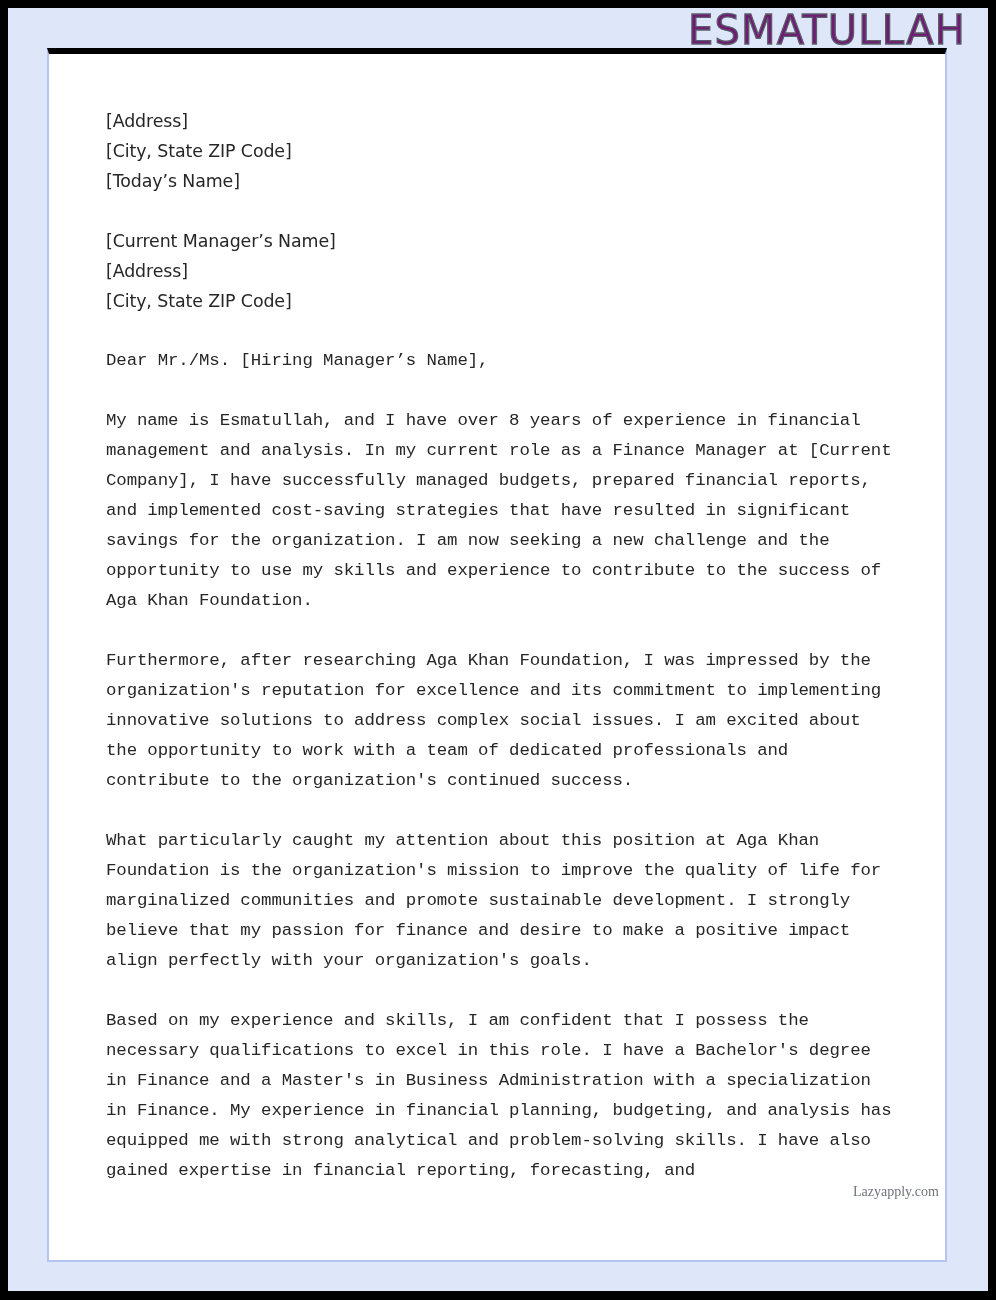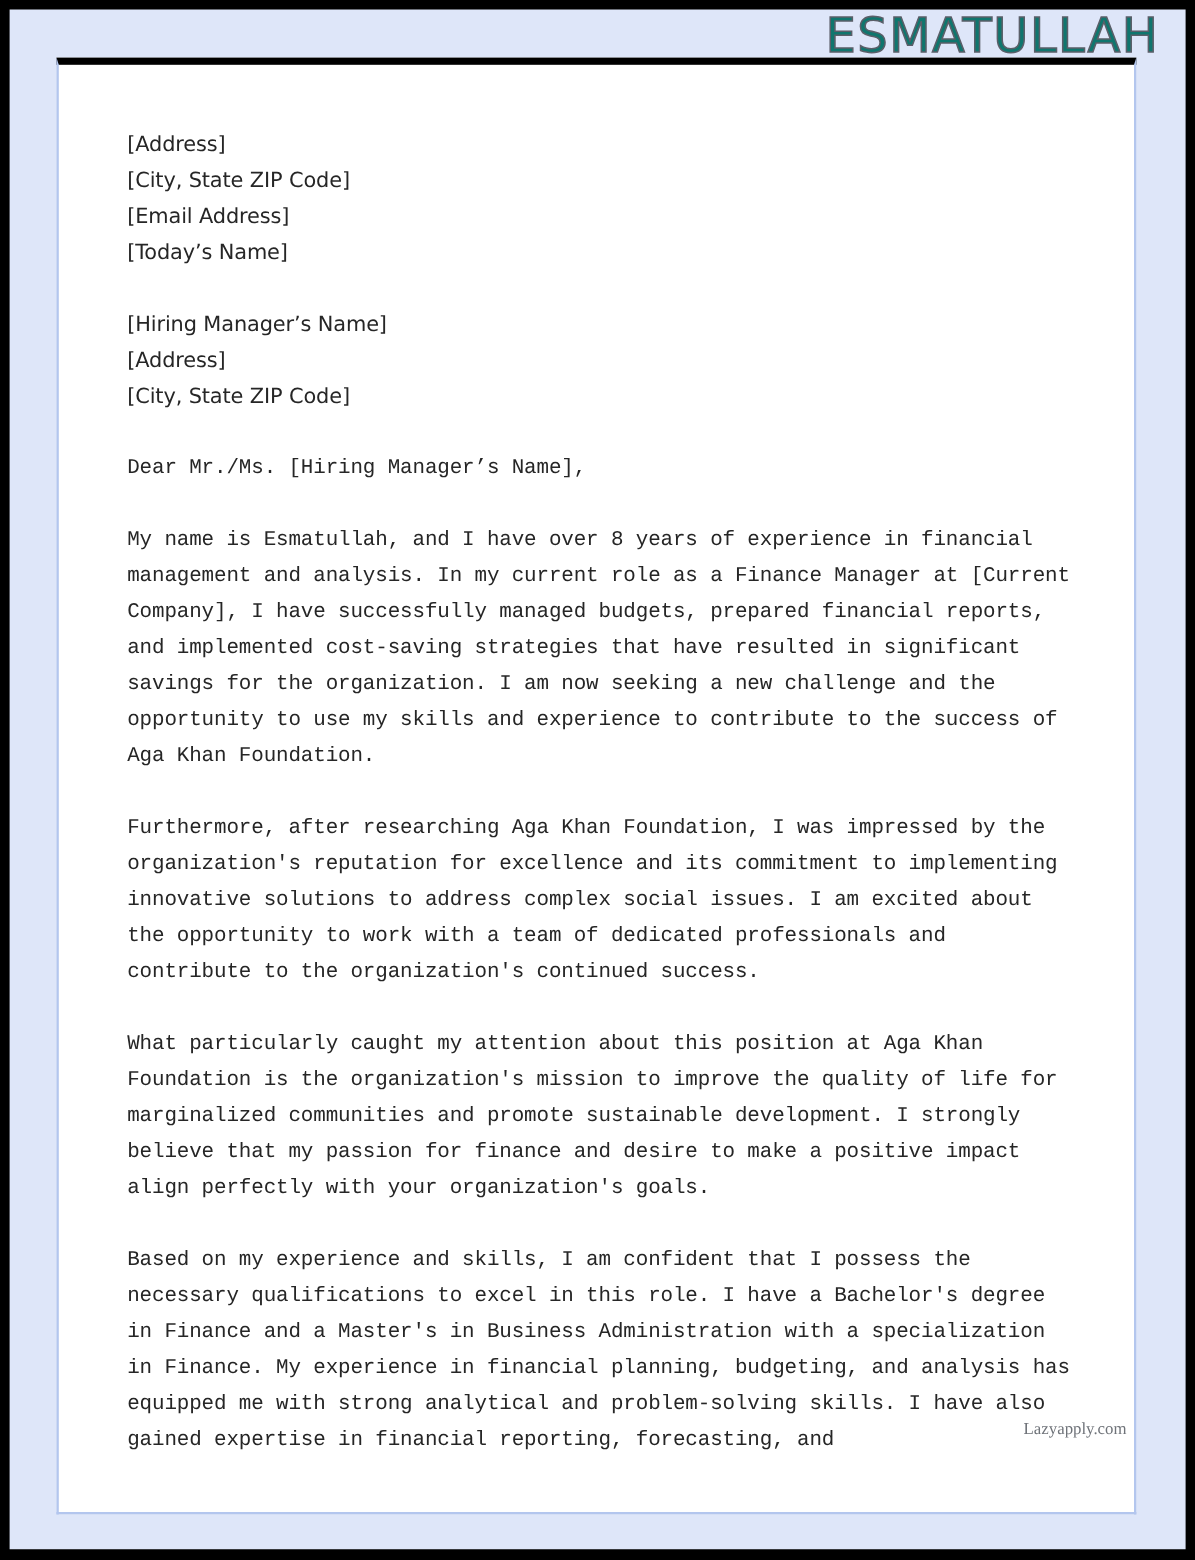--- a/index.html
+++ b/index.html
@@ -36,21 +36,21 @@
     text-align: right;
     white-space: nowrap;
   }
   #masthead .name {
     display: inline-block;
     font-family: "DejaVu Sans", sans-serif;
     font-size: 40px;
     font-weight: 400;
     letter-spacing: 1.2px;
     line-height: 52px;
-    color: #0f766e;
+    color: #701a75;
     -webkit-text-stroke: 1.3px #5a5f69;
     text-shadow: 0 0 0 #5a5f69;
   }
 
   
   #doc-card {
     position: absolute;
     left: 39px;
     top: 40px;
     width: 900px;
@@ -105,26 +105,25 @@
     <span class="name">ESMATULLAH</span>
   </div>
 
   <div id="doc-card"></div>
 
   <div id="letter">
 
     <div class="block">
       <span class="line">[Address]</span>
       <span class="line">[City, State ZIP Code]</span>
-      <span class="line">[Email Address]</span>
       <span class="line">[Today’s Name]</span>
     </div>
 
     <div class="block">
-      <span class="line">[Hiring Manager’s Name]</span>
+      <span class="line">[Current Manager’s Name]</span>
       <span class="line">[Address]</span>
       <span class="line">[City, State ZIP Code]</span>
     </div>
 
     <p>Dear Mr./Ms. [Hiring Manager’s Name],</p>
     <p>My name is Esmatullah, and I have over 8 years of experience in financial management and analysis. In my current role as a Finance Manager at [Current Company], I have successfully managed budgets, prepared financial reports, and implemented cost-saving strategies that have resulted in significant savings for the organization. I am now seeking a new challenge and the opportunity to use my skills and experience to contribute to the success of Aga Khan Foundation.</p>
     <p>Furthermore, after researching Aga Khan Foundation, I was impressed by the organization's reputation for excellence and its commitment to implementing innovative solutions to address complex social issues. I am excited about the opportunity to work with a team of dedicated professionals and contribute to the organization's continued success.</p>
     <p>What particularly caught my attention about this position at Aga Khan Foundation is the organization's mission to improve the quality of life for marginalized communities and promote sustainable development. I strongly believe that my passion for finance and desire to make a positive impact align perfectly with your organization's goals.</p>
     <p>Based on my experience and skills, I am confident that I possess the necessary qualifications to excel in this role. I have a Bachelor's degree in Finance and a Master's in Business Administration with a specialization in Finance. My experience in financial planning, budgeting, and analysis has equipped me with strong analytical and problem-solving skills. I have also gained expertise in financial reporting, forecasting, and</p>
 

